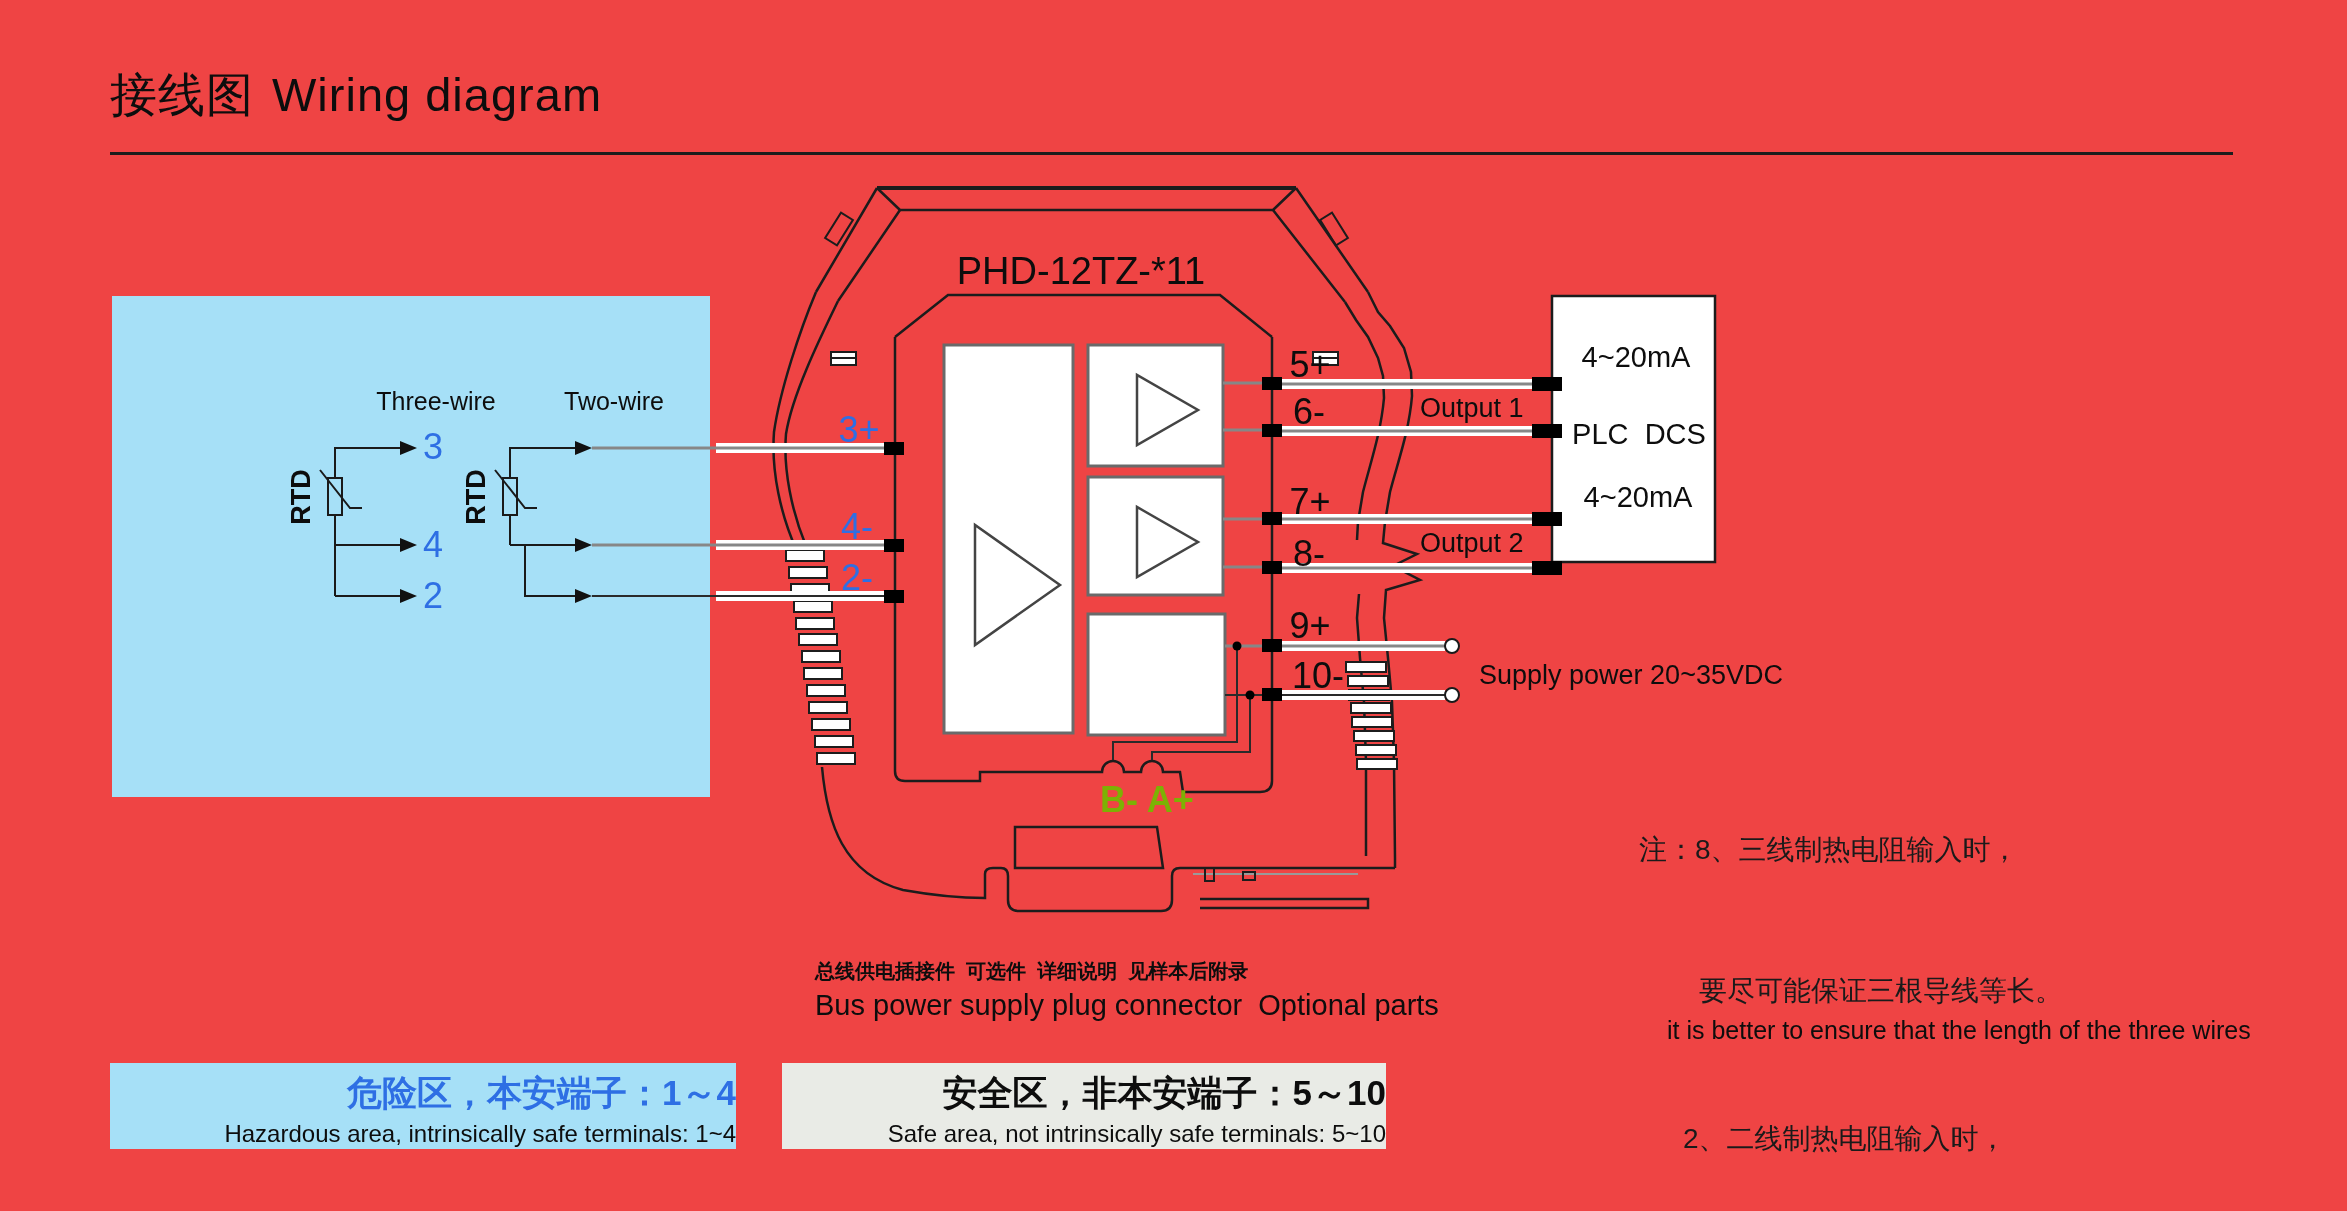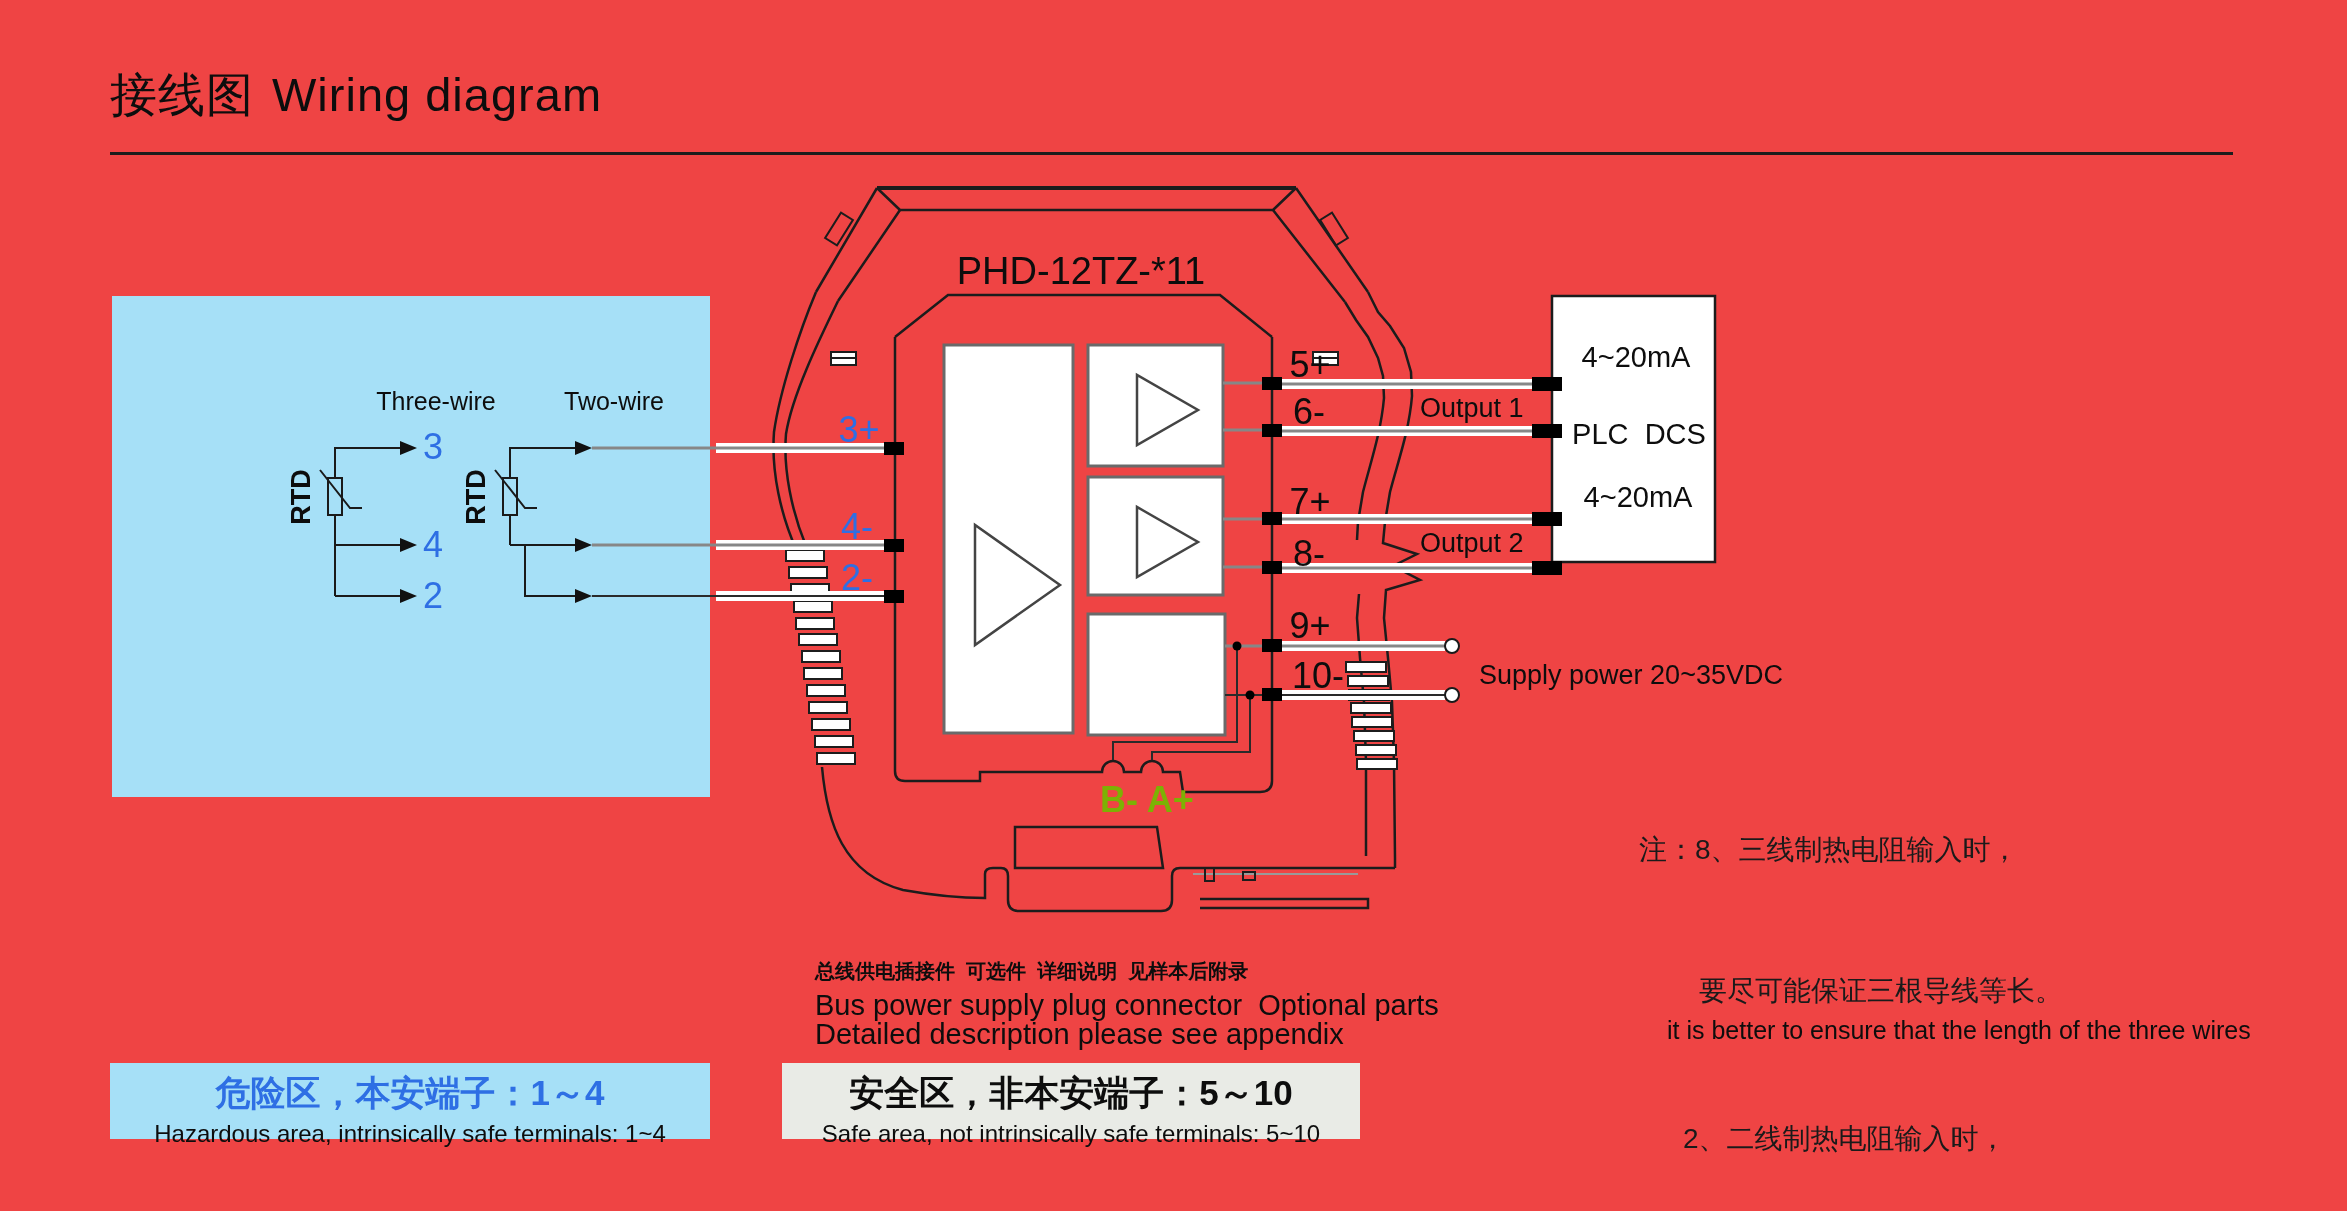--- a/index.html
+++ b/index.html
@@ -12,21 +12,21 @@
   .blue-txt{fill:#2e6fe4;}
   .green-txt{fill:#7db104;font-weight:bold;}
   .caption-block{position:absolute;left:815px;top:951px;}
   .caption-zh{font-size:20px;font-weight:bold;color:#0d0d0d;line-height:40px;white-space:pre;}
   .caption-en{font-size:29px;color:#0d0d0d;line-height:29px;white-space:pre;}
   .notes-zh{position:absolute;left:1639px;top:732px;font-size:28px;color:#1a1a1a;line-height:47px;white-space:pre;}
   .notes-zh .l2{margin-left:60px;}
   .notes-zh .l3{margin-left:44px;margin-top:7px;}
   .notes-en{position:absolute;left:1621px;top:948px;font-size:25px;color:#0d0d0d;line-height:33px;white-space:pre;}
   .notes-en .ind{margin-left:46px;}
-  .zone{position:absolute;top:1063px;height:76px;text-align:center;}
+  .zone{position:absolute;top:1063px;height:86px;text-align:right;padding-left:26px;}
   .zone-hazard{left:110px;width:600px;background:#a6e0f7;}
   .zone-safe{left:782px;width:578px;background:#e9ebe6;}
   .zone .zh{font-size:35px;font-weight:bold;margin-top:7px;white-space:pre;}
   .zone-hazard .zh{color:#2e6fe4;}
   .zone-safe .zh{color:#0d0d0d;}
   .zone .en{font-size:24px;color:#0d0d0d;margin-top:3px;white-space:pre;}
 </style>
 </head>
 <body>
 
@@ -197,21 +197,20 @@
 
     <text x="1420" y="417" font-size="27" fill="#0d0d0d">Output 1</text>
     <text x="1420" y="552" font-size="27" fill="#0d0d0d">Output 2</text>
 
     <text x="1479" y="684" font-size="27" fill="#0d0d0d">Supply power 20~35VDC</text>
   </svg>
 
   <div class="caption-block">
     <div class="caption-zh">总线供电插接件  可选件  详细说明  见样本后附录</div>
     <div class="caption-en">Bus power supply plug connector  Optional parts</div>
-    <div class="caption-en">Detailed description please see appendix</div>
   </div>
 
   <div class="notes-zh">
     <div class="l1">注：8、三线制热电阻输入时，</div>
     <div class="l2">要尽可能保证三根导线等长。</div>
     <div class="l3">2、二线制热电阻输入时，</div>
     
   </div>
 
   <div class="notes-en">

